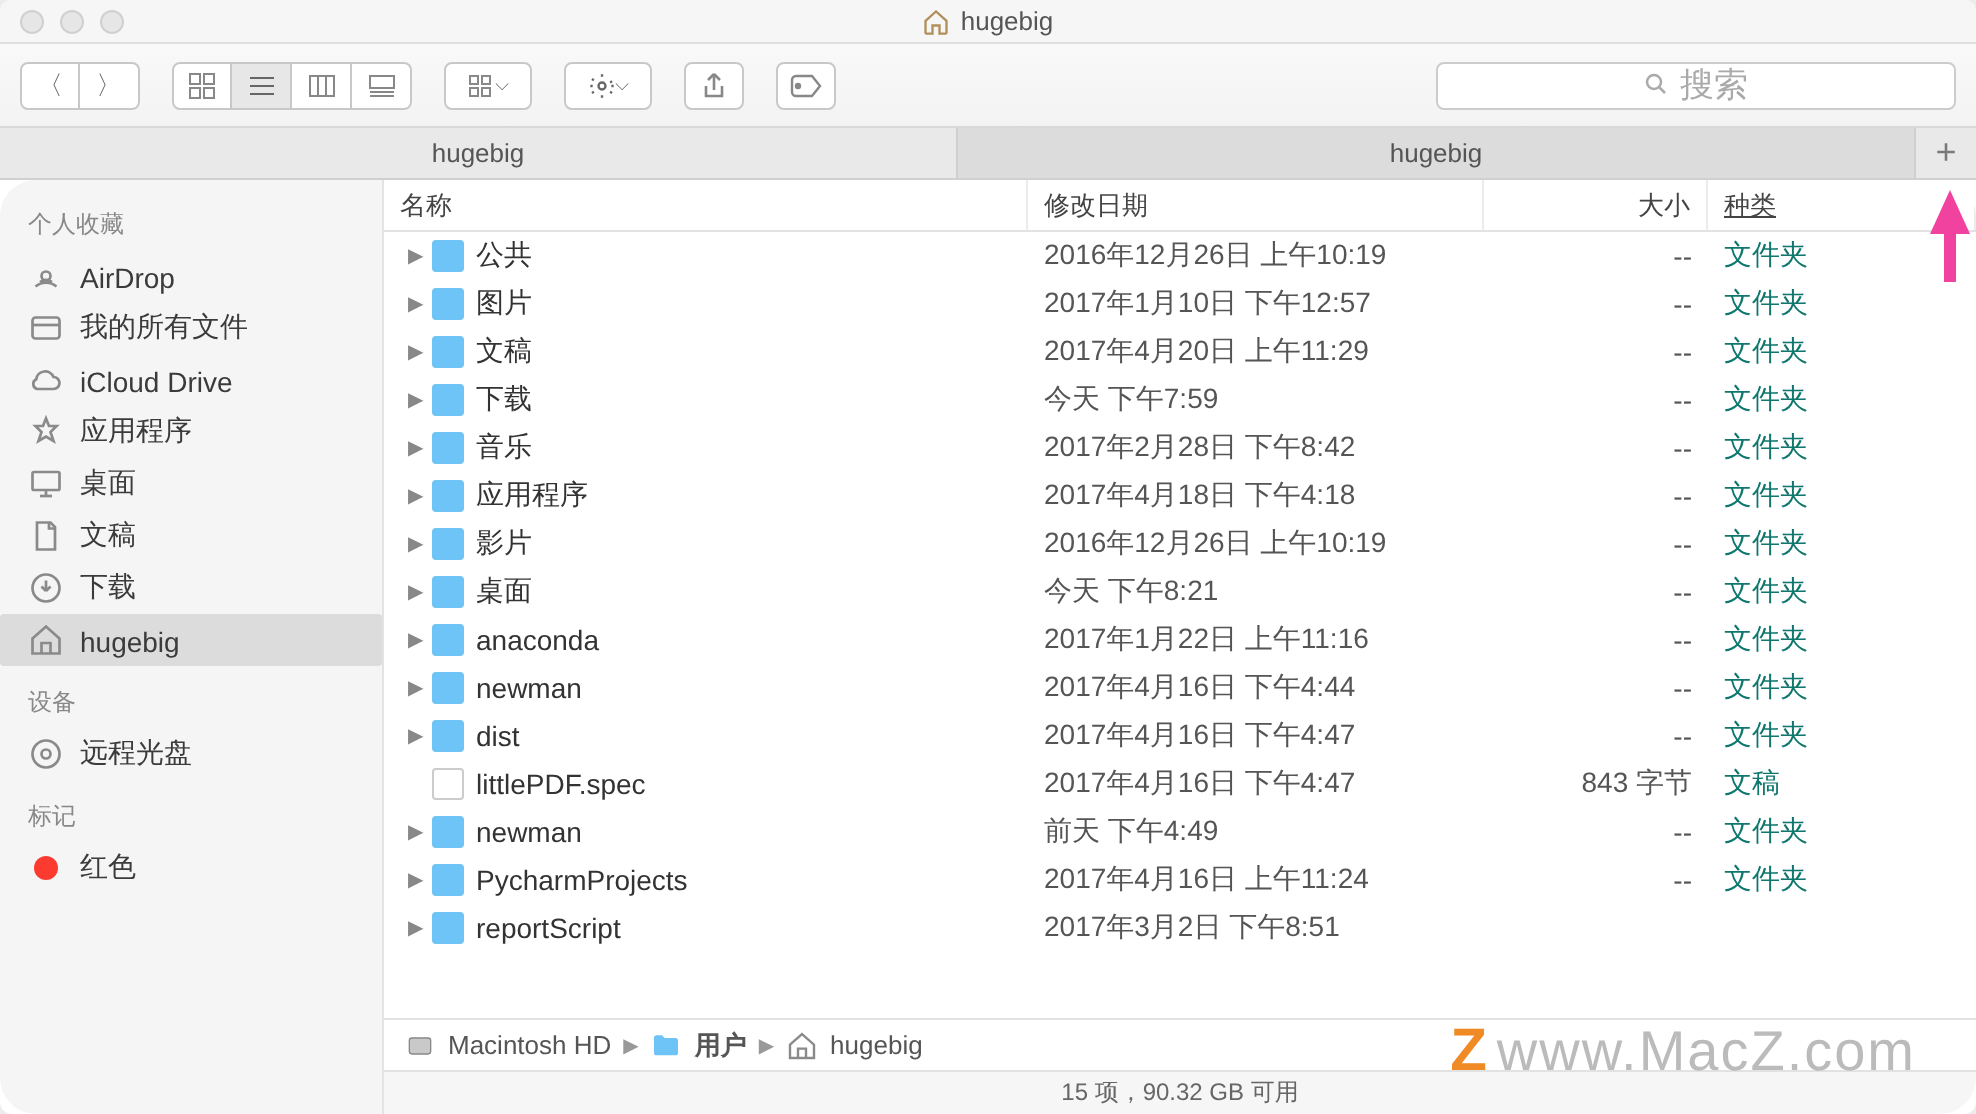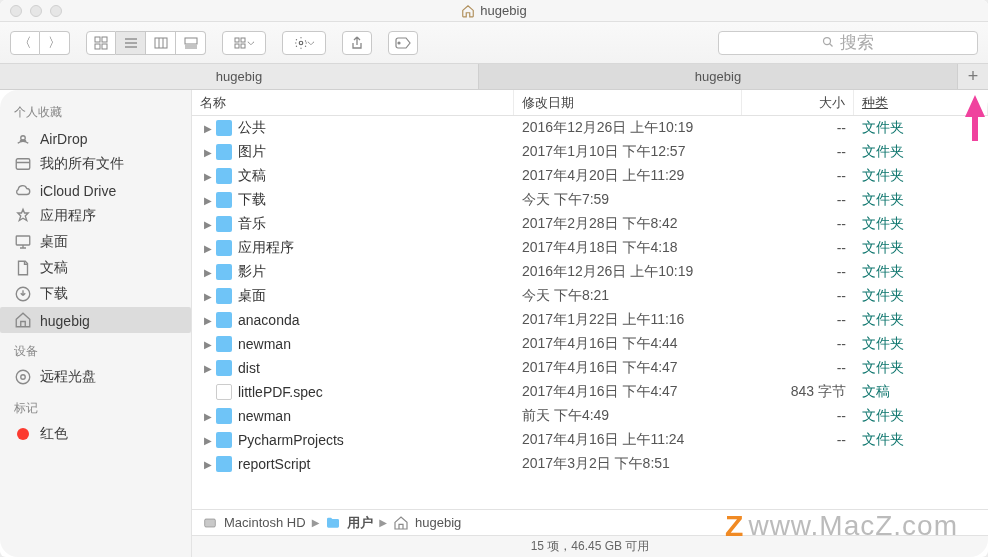--- a/index.html
+++ b/index.html
@@ -438,21 +438,21 @@
             </svg></span>
           <span style="cursor: pointer; font-weight: bold;">用户</span>
           <span class="crumb-sep">▶</span>
           <span style="width: 16px; height: 16px; display: inline-block;"><svg viewBox="0 0 24 24" fill="none" stroke="#8a8a8a" stroke-width="1.8">
               <path d="M3 11l9-8 9 8v10H3z"></path>
               <path d="M9 21v-7h6v7"></path>
             </svg></span>
           <span style="cursor: pointer;">hugebig</span>
         </div>
       <div class="status">
-          <span>15 项，46.45 GB 可用</span>
+          <span>15 项，90.32 GB 可用</span>
         </div>
     </div>
   </div>
 </div>
 
 <div class="arrow-annot">
   <svg viewBox="0 0 24 46">
       <path d="M12 0 L22 22 L15 22 L15 46 L9 46 L9 22 L2 22 Z" fill="#f0429e"></path>
     </svg>
 </div>

